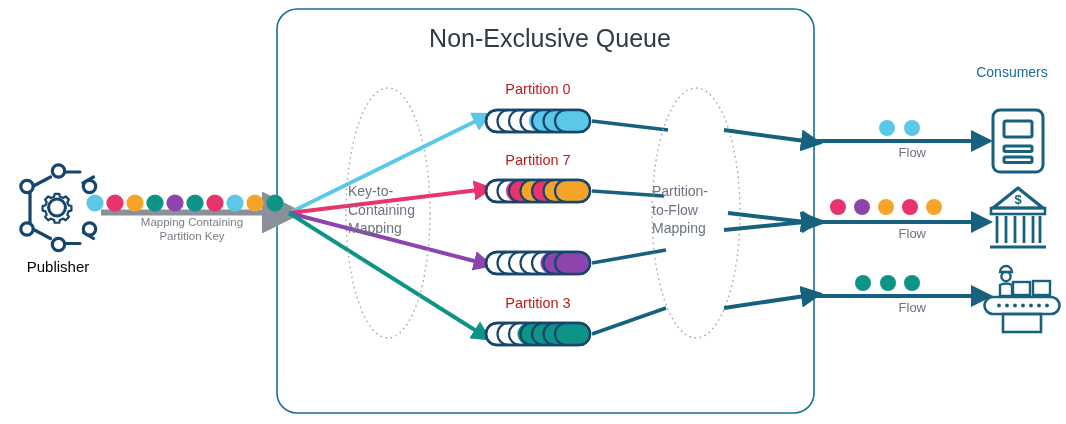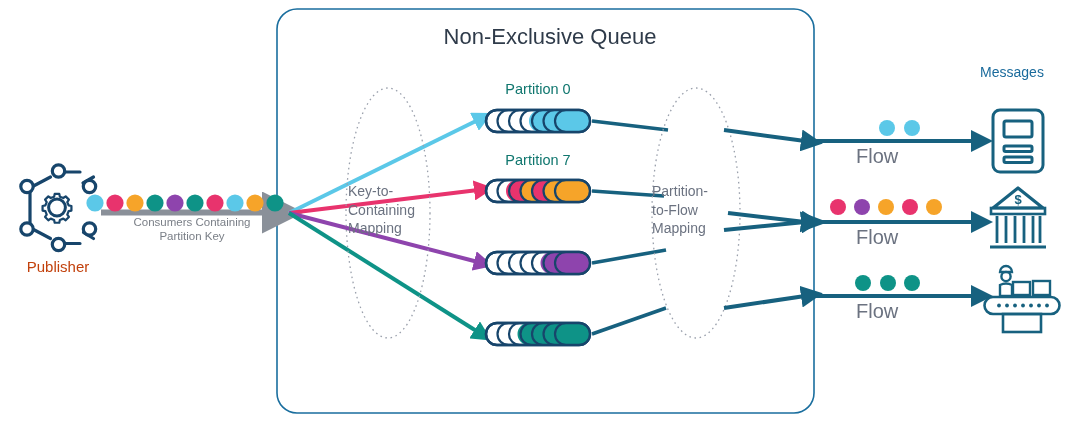--- a/index.html
+++ b/index.html
@@ -4,35 +4,35 @@
 <style>
   html,body{margin:0;padding:0;background:#ffffff;}
   body{width:1066px;height:424px;position:relative;overflow:hidden;
        font-family:"Liberation Sans","DejaVu Sans",sans-serif;}
   .stage{position:absolute;left:0;top:0;width:1066px;height:424px;}
   svg.layer{position:absolute;left:0;top:0;width:1066px;height:424px;}
 
   .lbl{position:absolute;white-space:nowrap;}
 
   #publisher-label{left:14px;top:258px;width:88px;text-align:center;
-      font-size:15px;color:#c2410c;font-weight:500;}
+      font-size:15px;color:#000000;font-weight:500;}
   #messages-label{left:108px;top:215px;width:168px;text-align:center;
       font-size:11.5px;color:#7a7f87;line-height:14px;}
   #queue-title{left:300px;top:24px;width:500px;text-align:center;
-      font-size:22px;color:#2f3b4a;}
+      font-size:25px;color:#2f3b4a;}
   #consumers-label{left:960px;top:64px;width:104px;text-align:center;
       font-size:14px;color:#1b6b9c;font-weight:500;}
 
   .ellipse-text{position:absolute;text-align:left;font-size:14px;
       color:#6b7280;line-height:18.5px;}
   #key-map-text{left:348px;top:182px;width:80px;}
   #flow-map-text{left:652px;top:182px;width:88px;}
 
-  .part-title{position:absolute;font-size:14.5px;color:#0f766e;text-align:center;width:140px;}
-  .flow-label{position:absolute;font-size:20px;color:#6b7280;text-align:left;width:70px;}
+  .part-title{position:absolute;font-size:14.5px;color:#b91c1c;text-align:center;width:140px;}
+  .flow-label{position:absolute;font-size:13px;color:#6b7280;text-align:right;width:70px;}
 </style>
 </head>
 <body>
 
 <div class="stage">
 
   <svg class="layer" viewBox="0 0 1066 424">
     <defs>
       <marker id="ah-gray" markerWidth="7" markerHeight="7" refX="1" refY="3.5" orient="auto">
         <path d="M0,0 L7,3.5 L0,7 Z" fill="#8a9099"></path>
@@ -248,40 +248,41 @@
           <circle cx="1039" cy="305.5" r="1.9"></circle>
         <circle cx="1047" cy="305.5" r="1.9"></circle>
       </g>
       <rect x="1003" y="314" width="38" height="18" stroke-width="2.6"></rect>
     </g>
   </svg>
 
   <div class="lbl" id="publisher-label">Publisher</div>
 
   <div class="lbl" id="messages-label">
-    <div>Consumers Containing</div>
+    <div>Mapping Containing</div>
     <div>Partition Key</div>
   </div>
 
   <div class="lbl" id="queue-title">Non-Exclusive Queue</div>
 
   <div class="ellipse-text" id="key-map-text">
     <div>Key-to-</div>
     <div>Containing</div>
     <div>Mapping</div>
   </div>
 
   <div class="ellipse-text" id="flow-map-text">
     <div>Partition-</div>
     <div>to-Flow</div>
     <div>Mapping</div>
   </div>
 
   <div class="part-title" style="left:468px;top:81px;">Partition 0</div>
   <div class="part-title" style="left:468px;top:152px;">Partition 7</div>
+  <div class="part-title" style="left:468px;top:295px;">Partition 3</div>
 
   <div class="flow-label" style="left:856px;top:145px;">Flow</div>
   <div class="flow-label" style="left:856px;top:226px;">Flow</div>
   <div class="flow-label" style="left:856px;top:300px;">Flow</div>
 
-  <div class="lbl" id="consumers-label">Messages</div>
+  <div class="lbl" id="consumers-label">Consumers</div>
 
 </div>
 
 </body></html>

